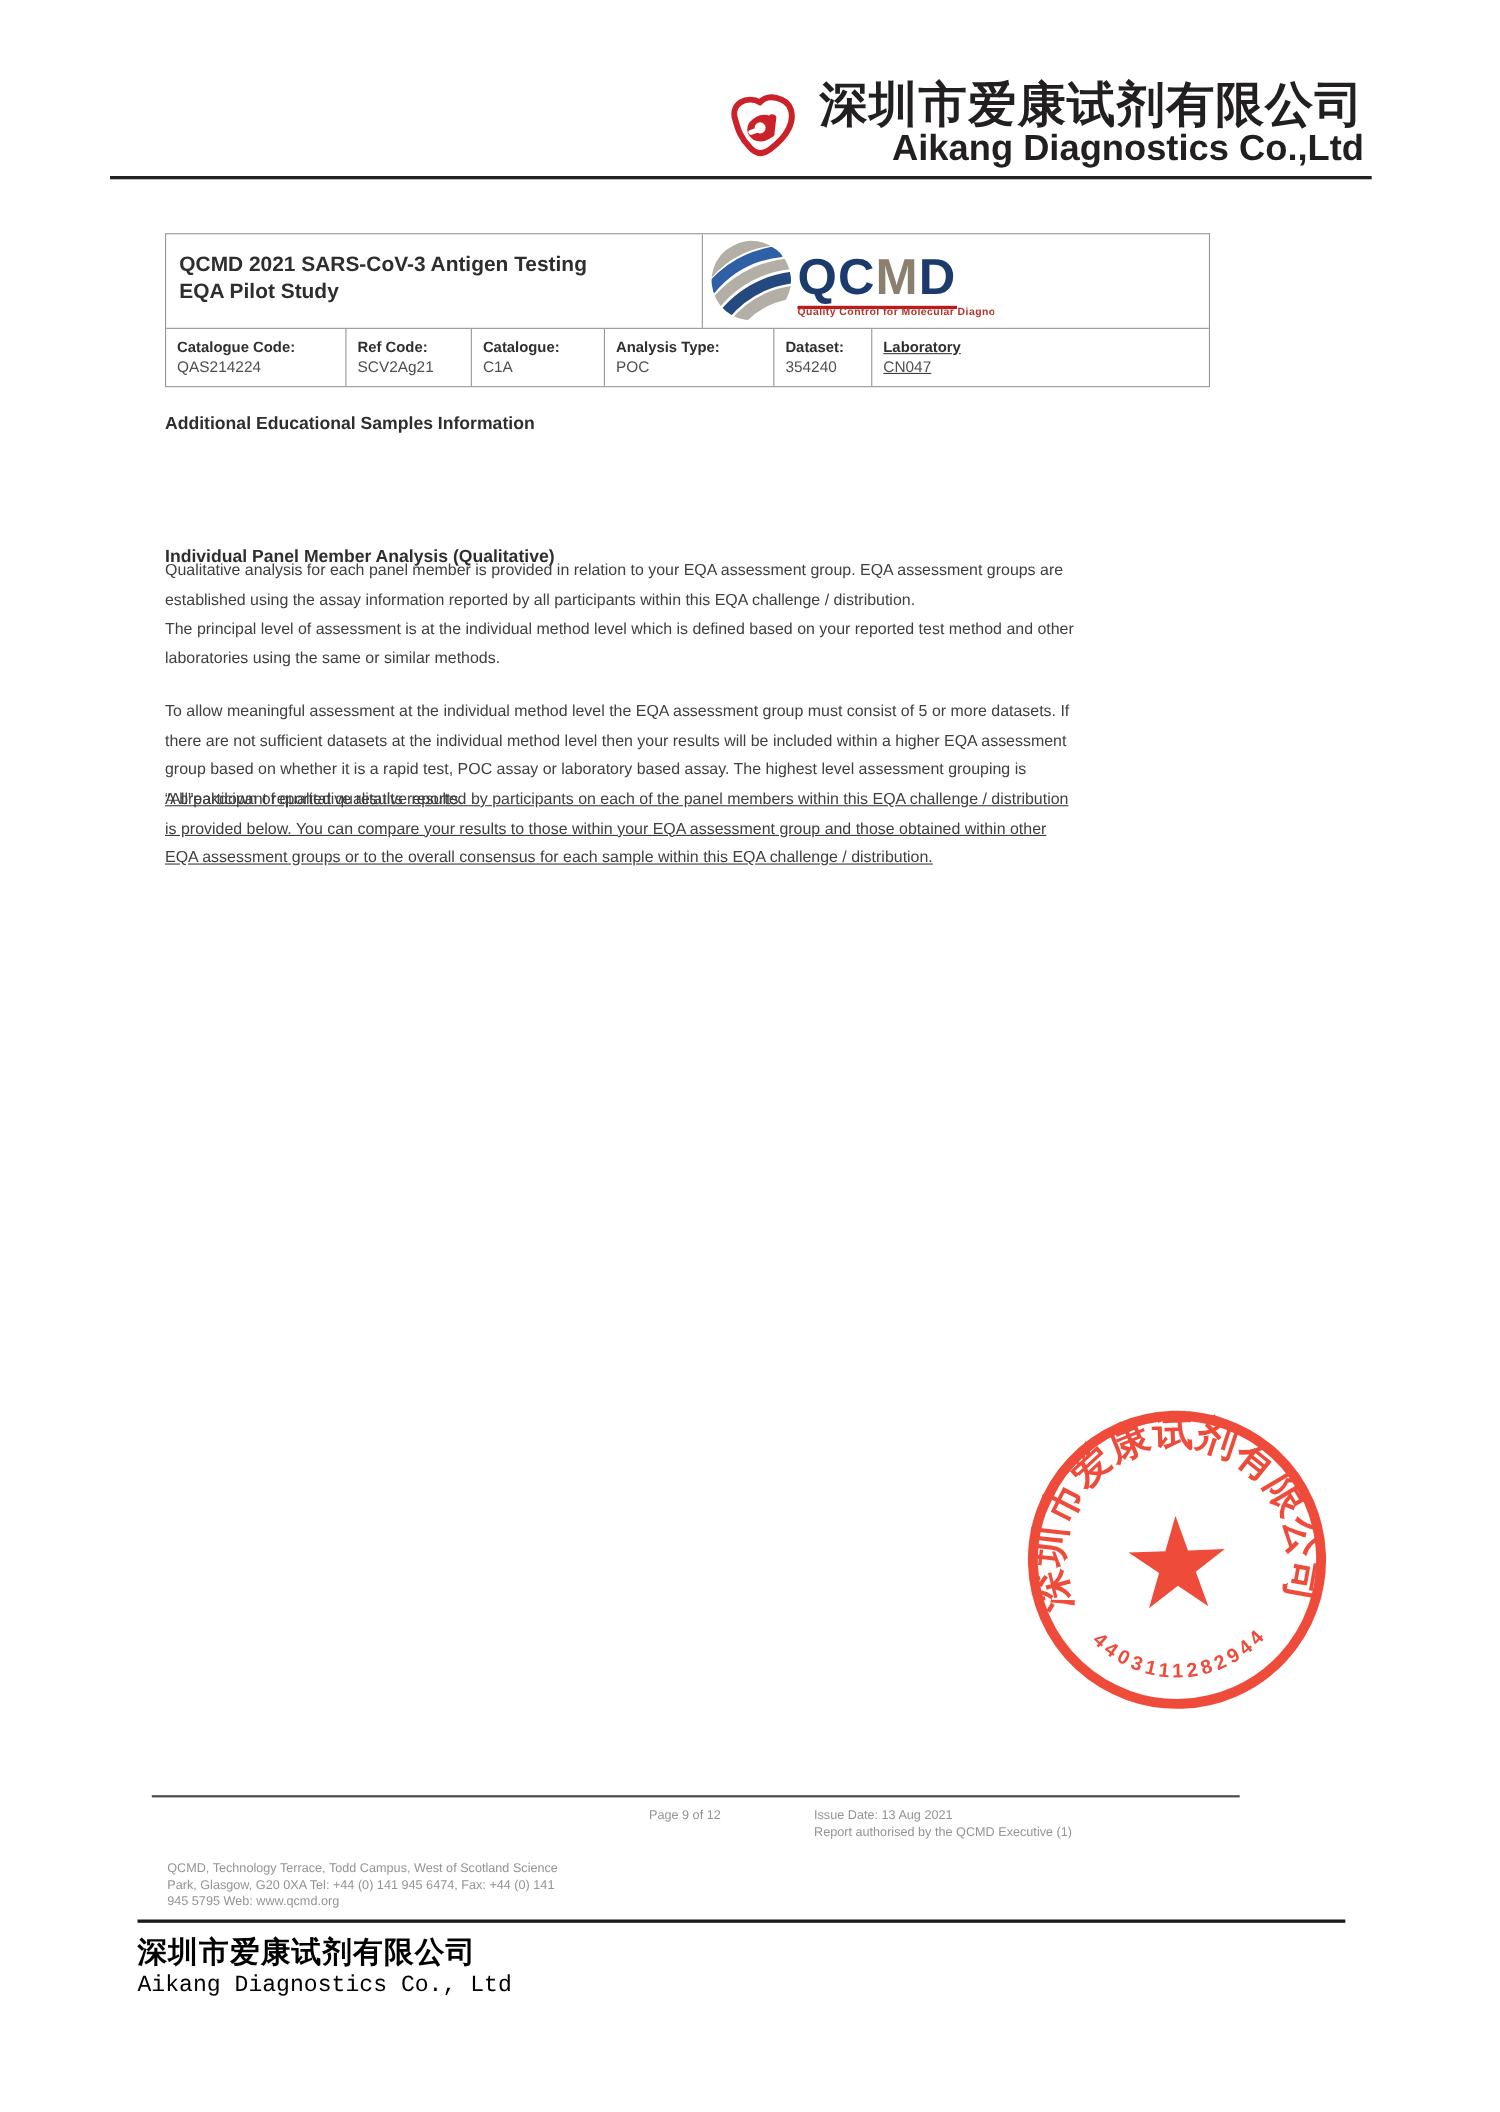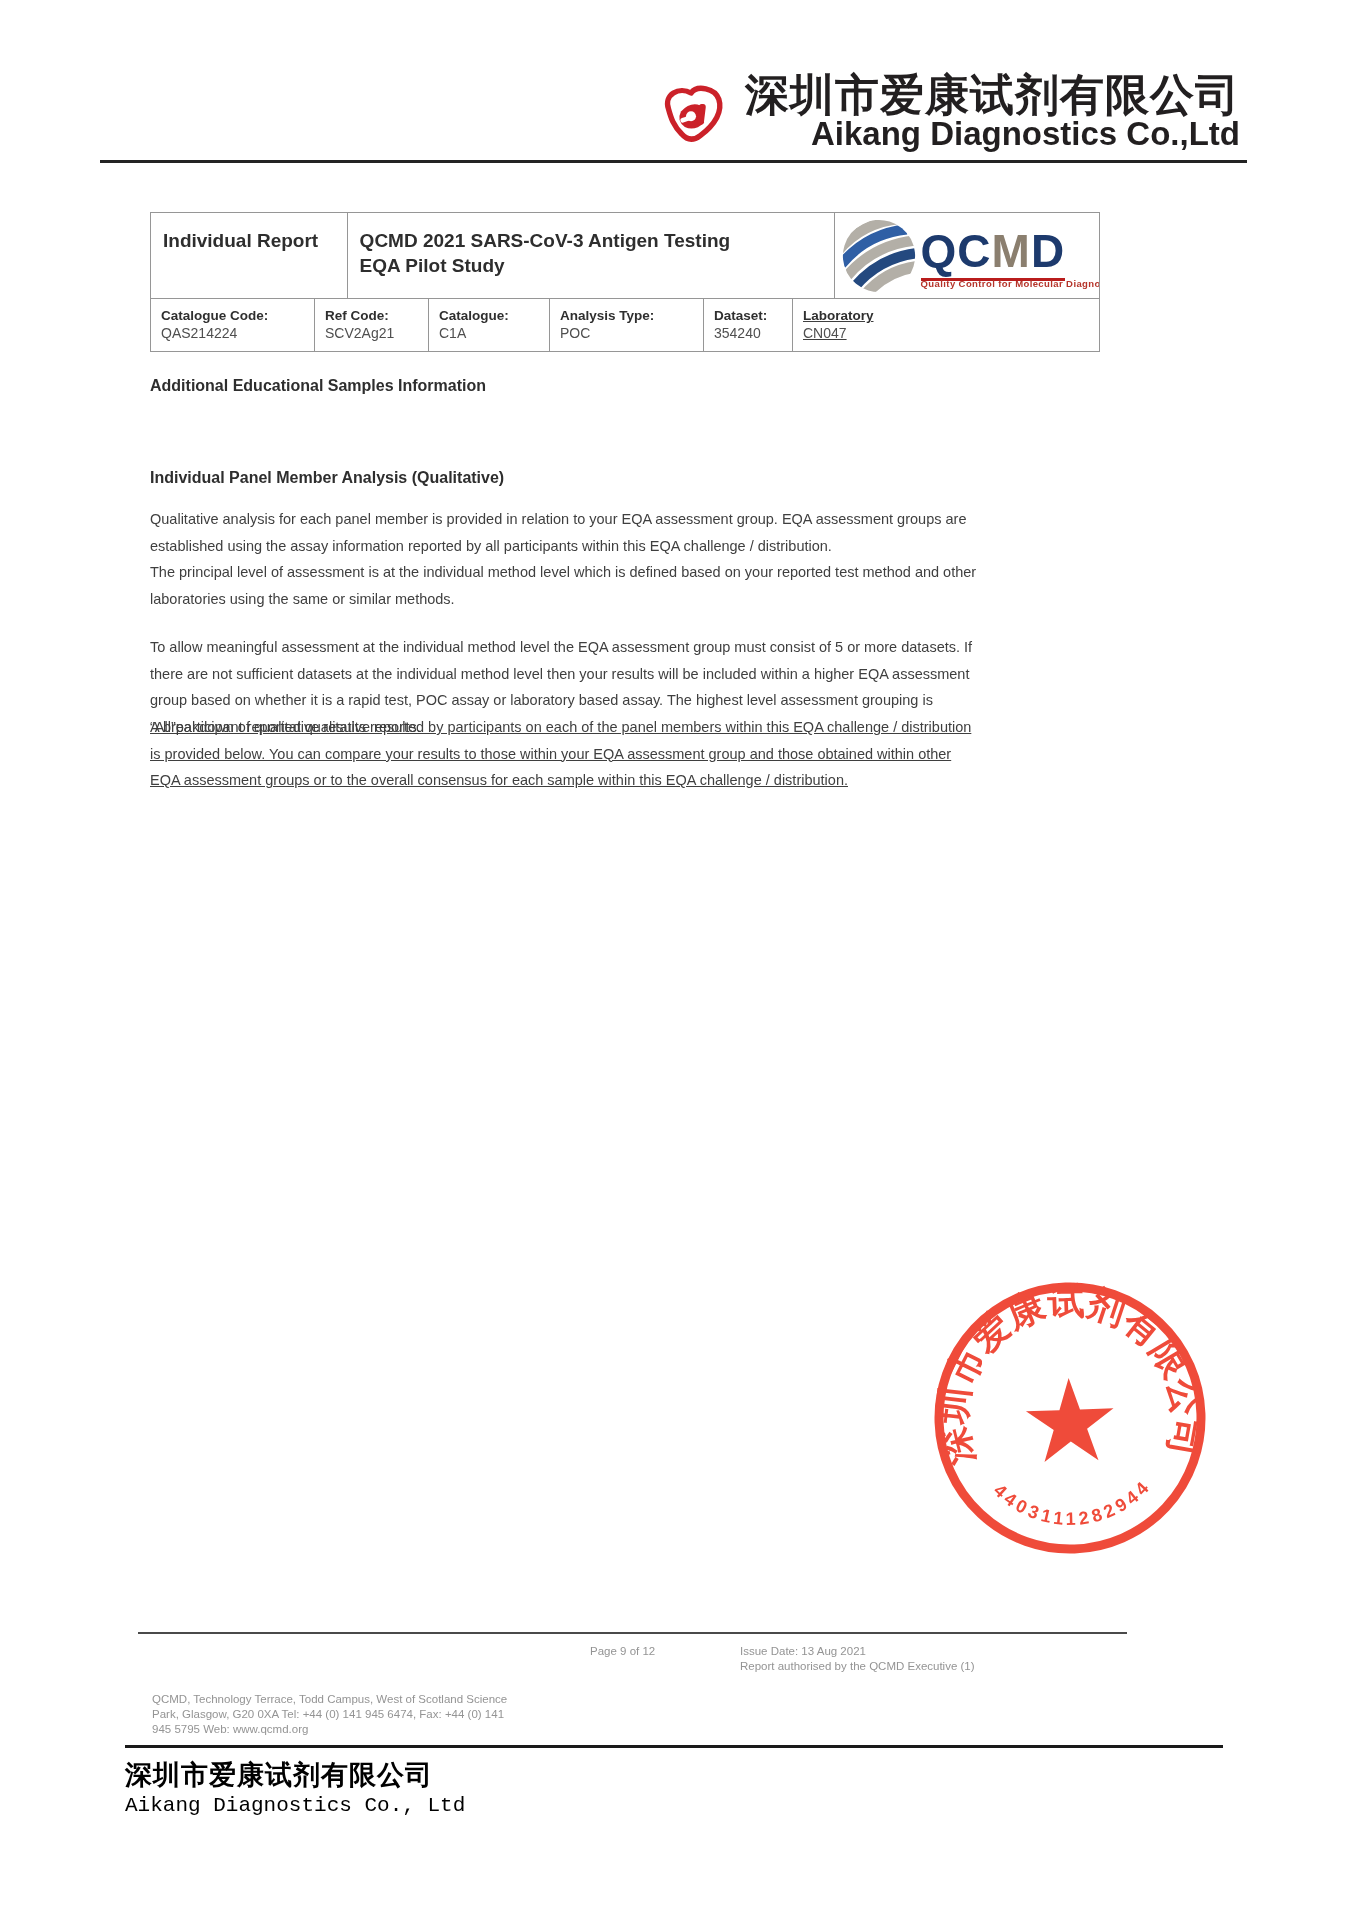--- a/index.html
+++ b/index.html
@@ -62,21 +62,20 @@
       <rect x="59" y="27" width="9" height="27" rx="4" fill="#cb2129" transform="rotate(7 63 40)"></rect>
       <rect x="36" y="44" width="14" height="6" rx="3" fill="#ffffff" transform="rotate(-18 43 47)"></rect>
     </svg>
   </div>
   <div class="abs hdr-cn" style="right:124px;top:66px;">深圳市爱康试剂有限公司</div>
   <div class="abs hdr-en" style="right:124px;top:115px;">Aikang Diagnostics Co.,Ltd</div>
   <div class="abs hdr-rule" style="left:100px;top:160px;width:1147px;"></div>
 
   <div class="abs rh-table" style="left:150px;top:212px;width:950px;">
     <div class="rh-row rh-row1">
-      <div class="rh-cell rh-big" style="width:197px;">Individual Report</div>
       <div class="rh-cell rh-big" style="width:488px;">
         <div style="max-width:375px;">QCMD 2021 SARS-CoV-3 Antigen Testing EQA Pilot Study</div>
       </div>
       <div class="rh-cell qcmd-cell" style="width:265px;">
         <span style="flex:0 0 auto;">
           <svg width="76" height="76" viewBox="-40 -40 80 80">
             <defs>
                 <clipPath id="gclip">
                   <circle cx="0" cy="0" r="38"></circle>
                 </clipPath>
@@ -120,21 +119,21 @@
       </div>
       <div class="rh-cell" style="width:106px;text-decoration:underline;">
         <div class="rh-label">Laboratory</div>
         <div class="rh-value">CN047</div>
       </div>
     </div>
   </div>
 
   <div class="abs h-bold" style="left:150px;top:377px;">Additional Educational Samples Information</div>
 
-  <div class="abs h-bold" style="left:150px;top:469px;">Individual Panel Member Analysis (Qualitative)</div>
+  <div class="abs h-bold" style="left:150px;top:498px;">Individual Panel Member Analysis (Qualitative)</div>
 
   <div class="abs para" style="left:150px;top:506px;">Qualitative analysis for each panel member is provided in relation to your EQA assessment group. EQA assessment groups are
 established using the assay information reported by all participants within this EQA challenge / distribution.
 The principal level of assessment is at the individual method level which is defined based on your reported test method and other
 laboratories using the same or similar methods.</div>
 
   <div class="abs para" style="left:150px;top:634px;">To allow meaningful assessment at the individual method level the EQA assessment group must consist of 5 or more datasets. If
 there are not sufficient datasets at the individual method level then your results will be included within a higher EQA assessment
 group based on whether it is a rapid test, POC assay or laboratory based assay. The highest level assessment grouping is
 “All”participant reported qualitative results.</div>

